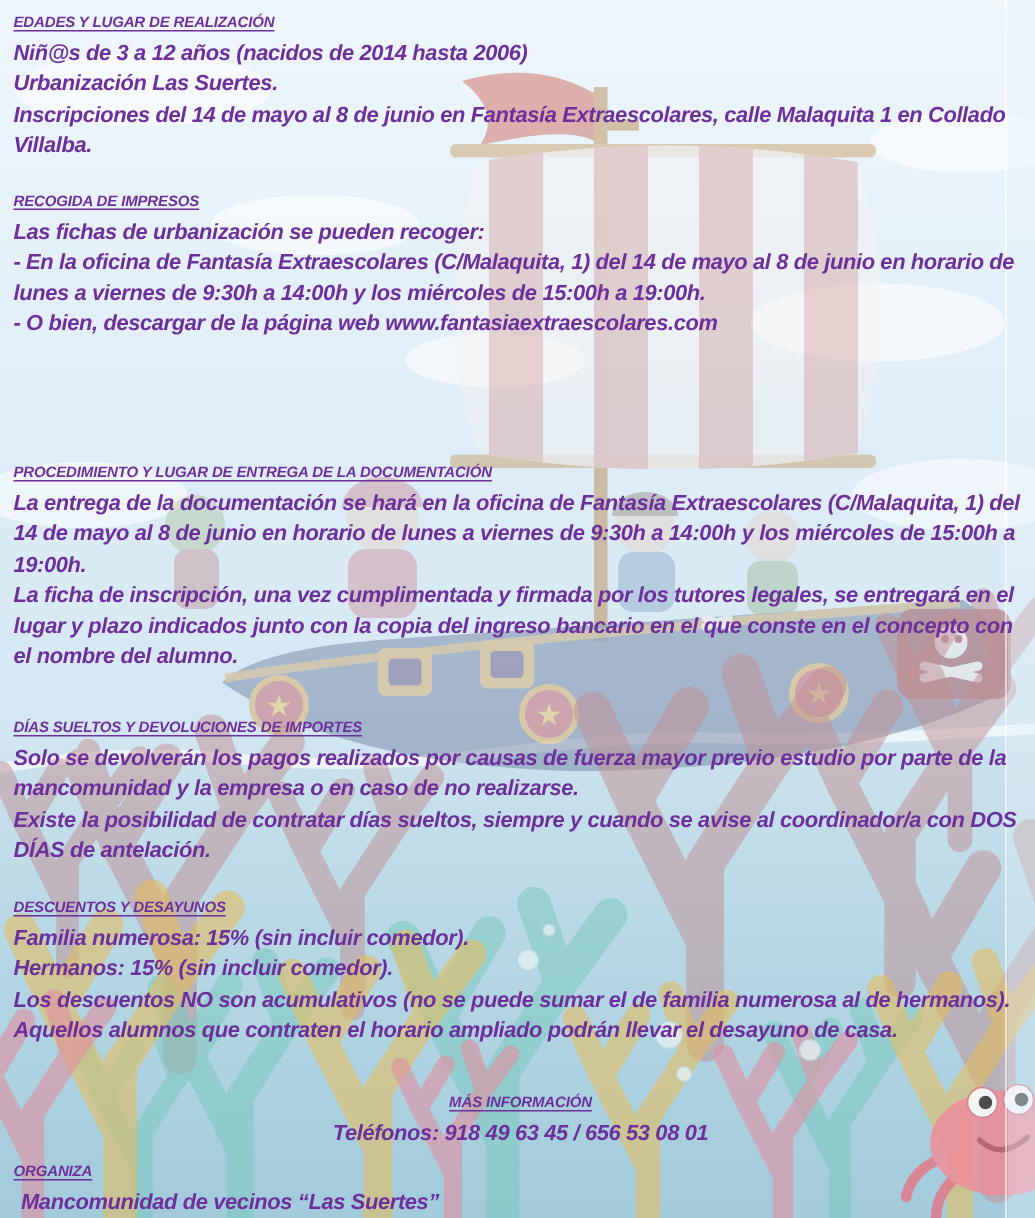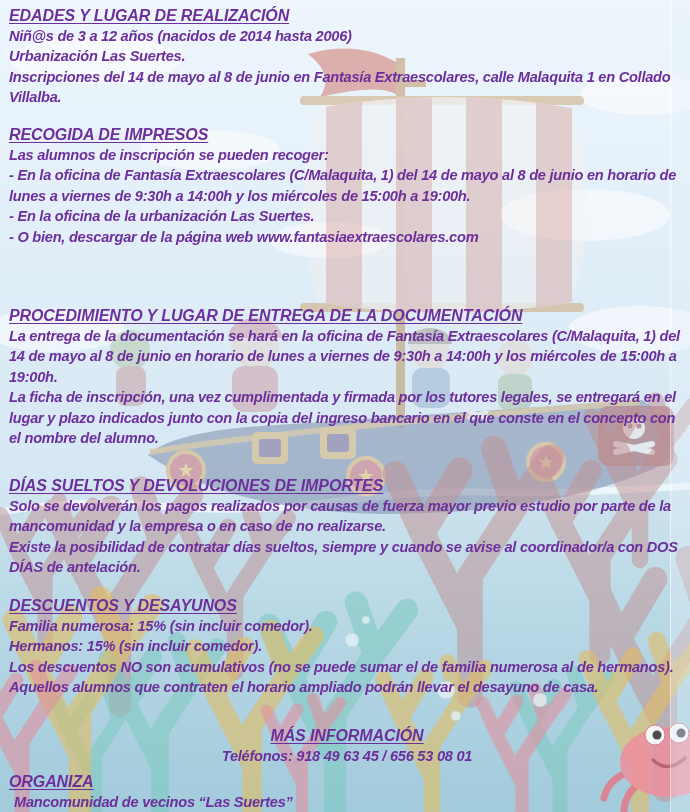--- a/index.html
+++ b/index.html
@@ -8,21 +8,21 @@
     position:relative;
     width:690px;height:812px;
     overflow:hidden;
     background:linear-gradient(180deg,#eef6fc 0%,#ddeCf7 40%,#d5e8f3 58%,#c2dde9 70%,#b3d5e4 100%);
     font-family:"Liberation Sans","DejaVu Sans",sans-serif;
   }
   svg.bg{position:absolute;left:0;top:0;}
   .content{position:absolute;inset:0;z-index:2;}
   .sec{position:absolute;left:9px;right:5px;color:#6d2f9c;font-style:italic;font-weight:bold;}
   .sec h2{
-    margin:0;font-size:16px;line-height:21px;font-weight:bold;
+    margin:0;font-size:10px;line-height:21px;font-weight:bold;
     text-decoration:underline;text-underline-offset:2px;letter-spacing:-0.1px;
   }
   .sec p{margin:0;font-size:14.6px;line-height:20.4px;letter-spacing:-0.25px;}
   #sec1{top:5px;}
   #sec2{top:124px;}
   #sec3{top:269px;margin-top:36px;}
   #sec4{top:475px;}
   #sec5{top:595px;}
   #sec6{top:725px;text-align:center;}
   #sec7{top:771px;}
@@ -173,23 +173,22 @@
 
     <section class="sec" id="sec1">
       <h2>EDADES Y LUGAR DE REALIZACIÓN</h2>
       <p>Niñ@s de 3 a 12 años (nacidos de 2014 hasta 2006)</p>
       <p>Urbanización Las Suertes.</p>
       <p>Inscripciones del 14 de mayo al 8 de junio en Fantasía Extraescolares, calle Malaquita 1 en Collado Villalba.</p>
     </section>
 
     <section class="sec" id="sec2">
       <h2>RECOGIDA DE IMPRESOS</h2>
-      <p>Las alumnos de inscripción se pueden recoger:</p>
+      <p>Las fichas de urbanización se pueden recoger:</p>
       <p>- En la oficina de Fantasía Extraescolares (C/Malaquita, 1) del 14 de mayo al 8 de junio en horario de lunes a viernes de 9:30h a 14:00h y los miércoles de 15:00h a 19:00h.</p>
-      <p>- En la oficina de la urbanización Las Suertes.</p>
       <p>- O bien, descargar de la página web www.fantasiaextraescolares.com</p>
     </section>
 
     <section class="sec" id="sec3">
       <h2>PROCEDIMIENTO Y LUGAR DE ENTREGA DE LA DOCUMENTACIÓN</h2>
       <p>La entrega de la documentación se hará en la oficina de Fantasía Extraescolares (C/Malaquita, 1) del 14 de mayo al 8 de junio en horario de lunes a viernes de 9:30h a 14:00h y los miércoles de 15:00h a 19:00h.</p>
       <p>La ficha de inscripción, una vez cumplimentada y firmada por los tutores legales, se entregará en el lugar y plazo indicados junto con la copia del ingreso bancario en el que conste en el concepto con el nombre del alumno.</p>
     </section>
 
     <section class="sec" id="sec4">

